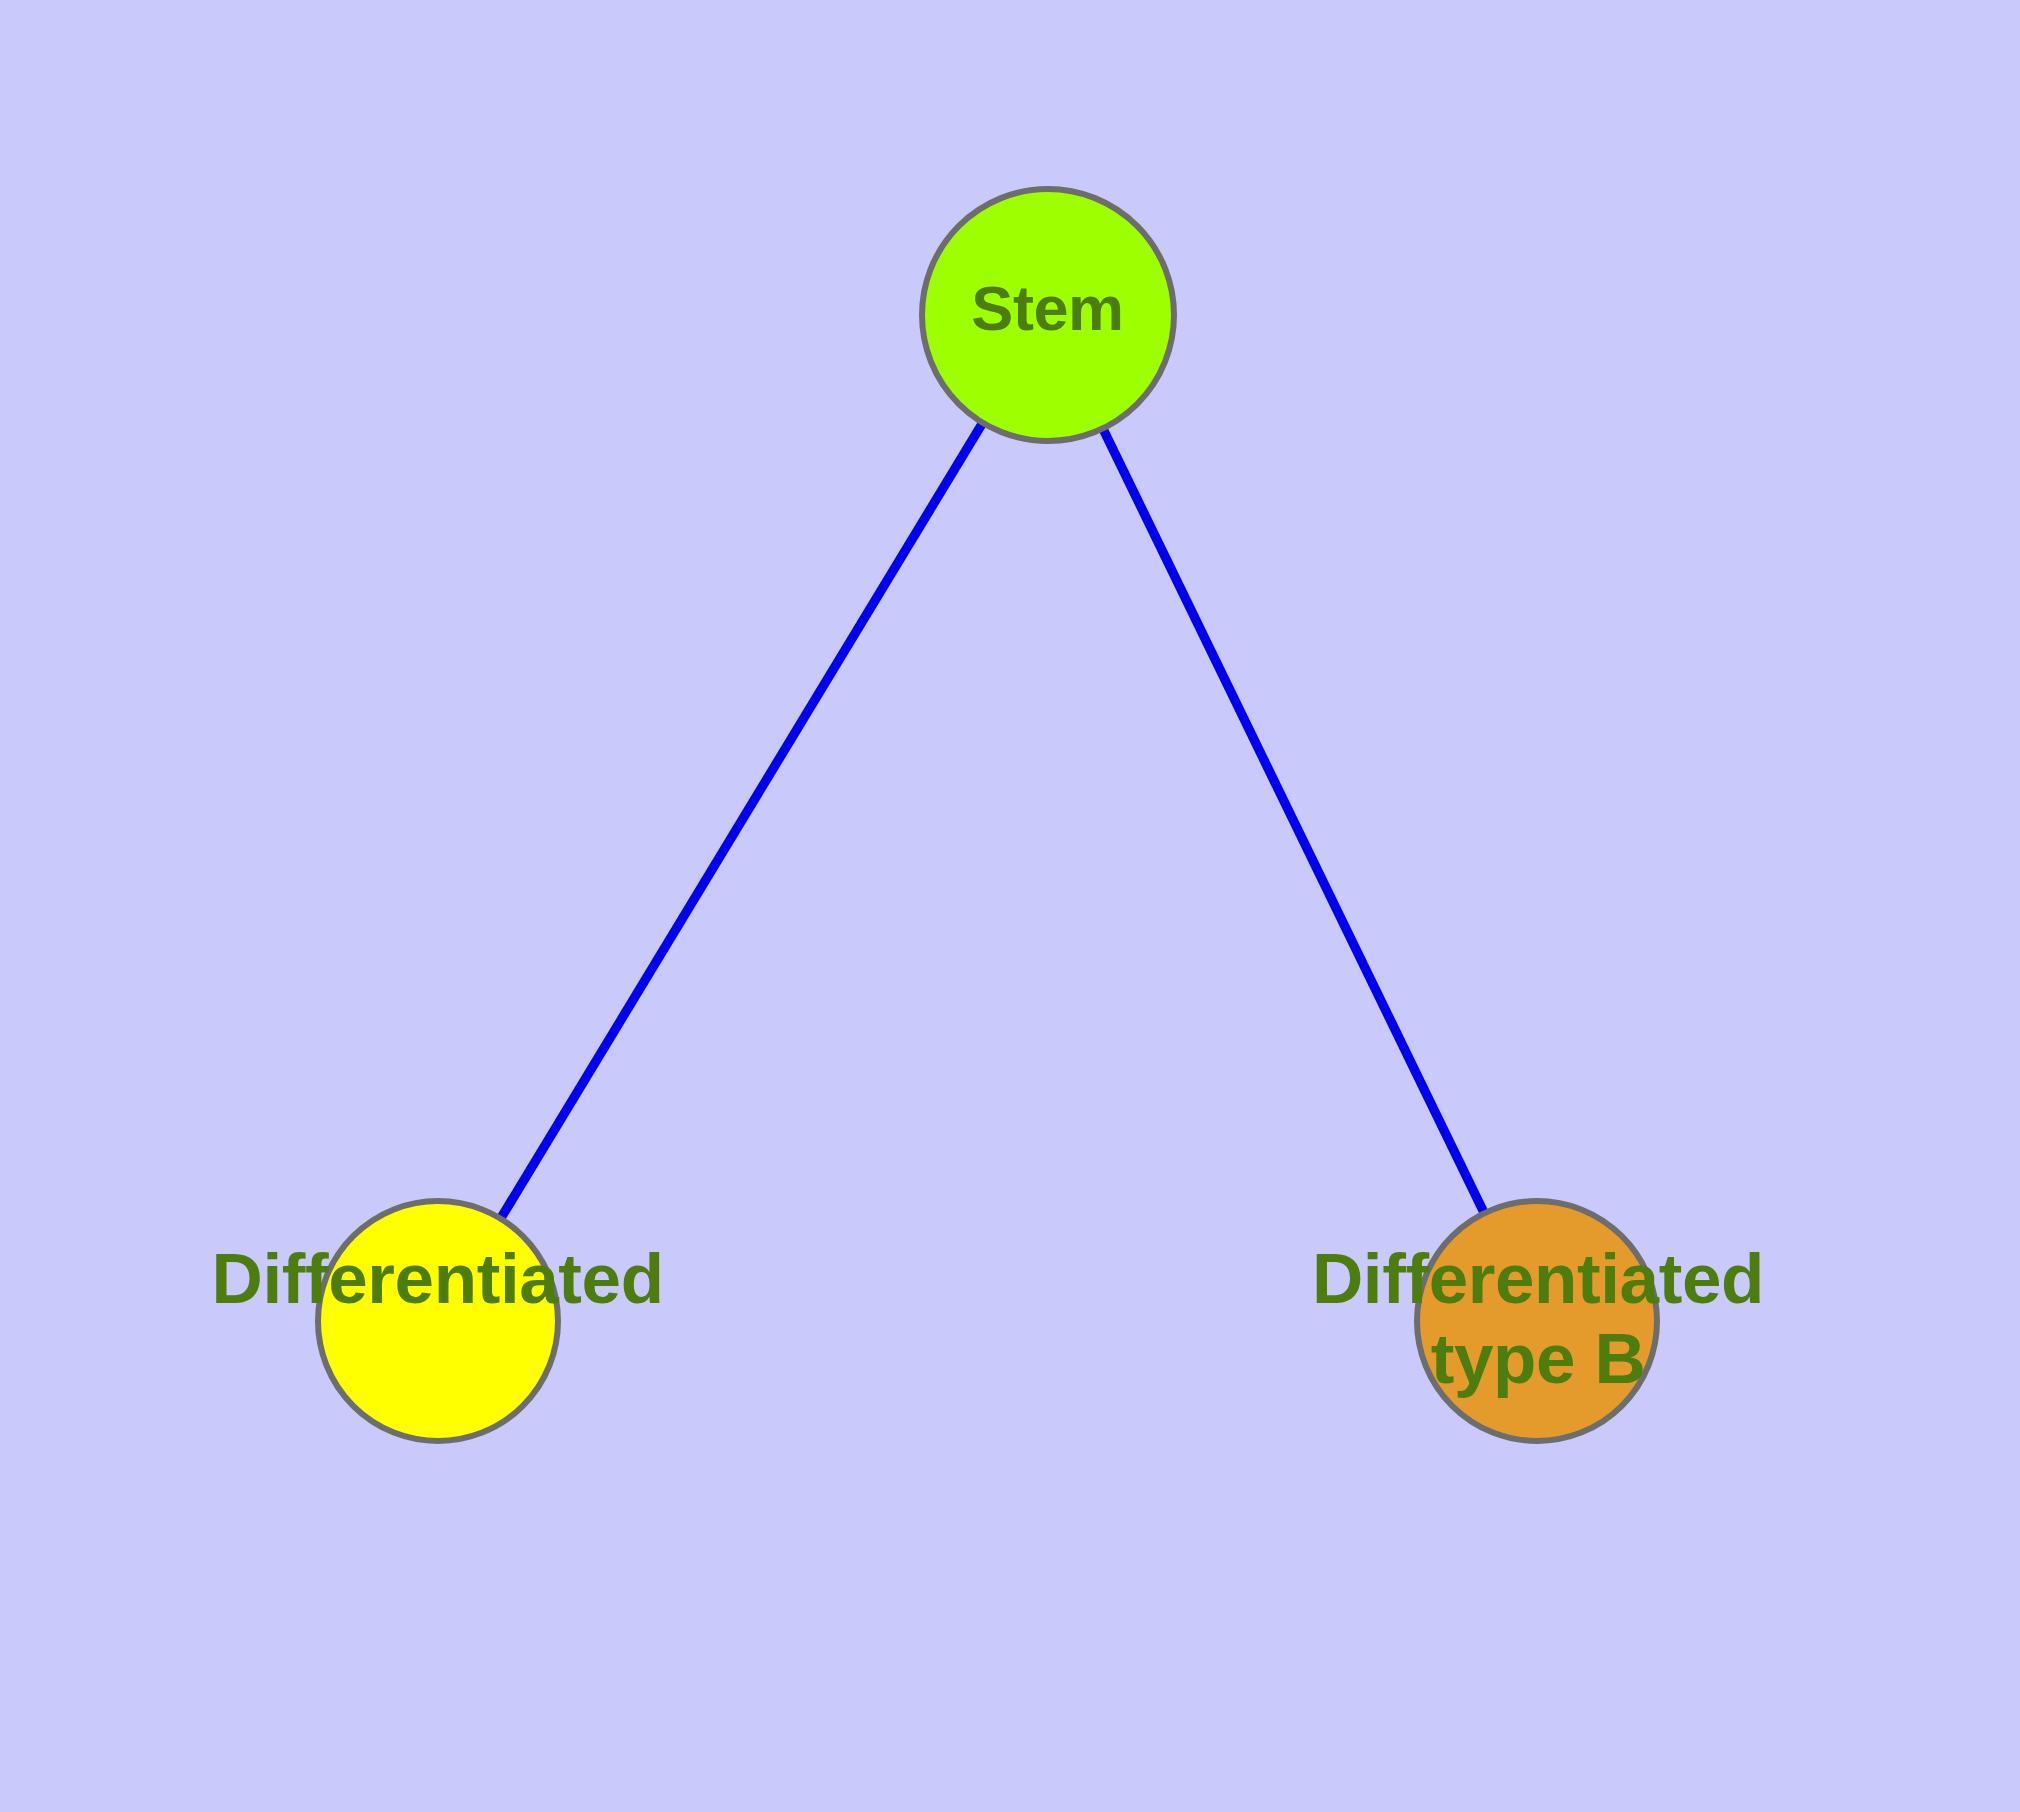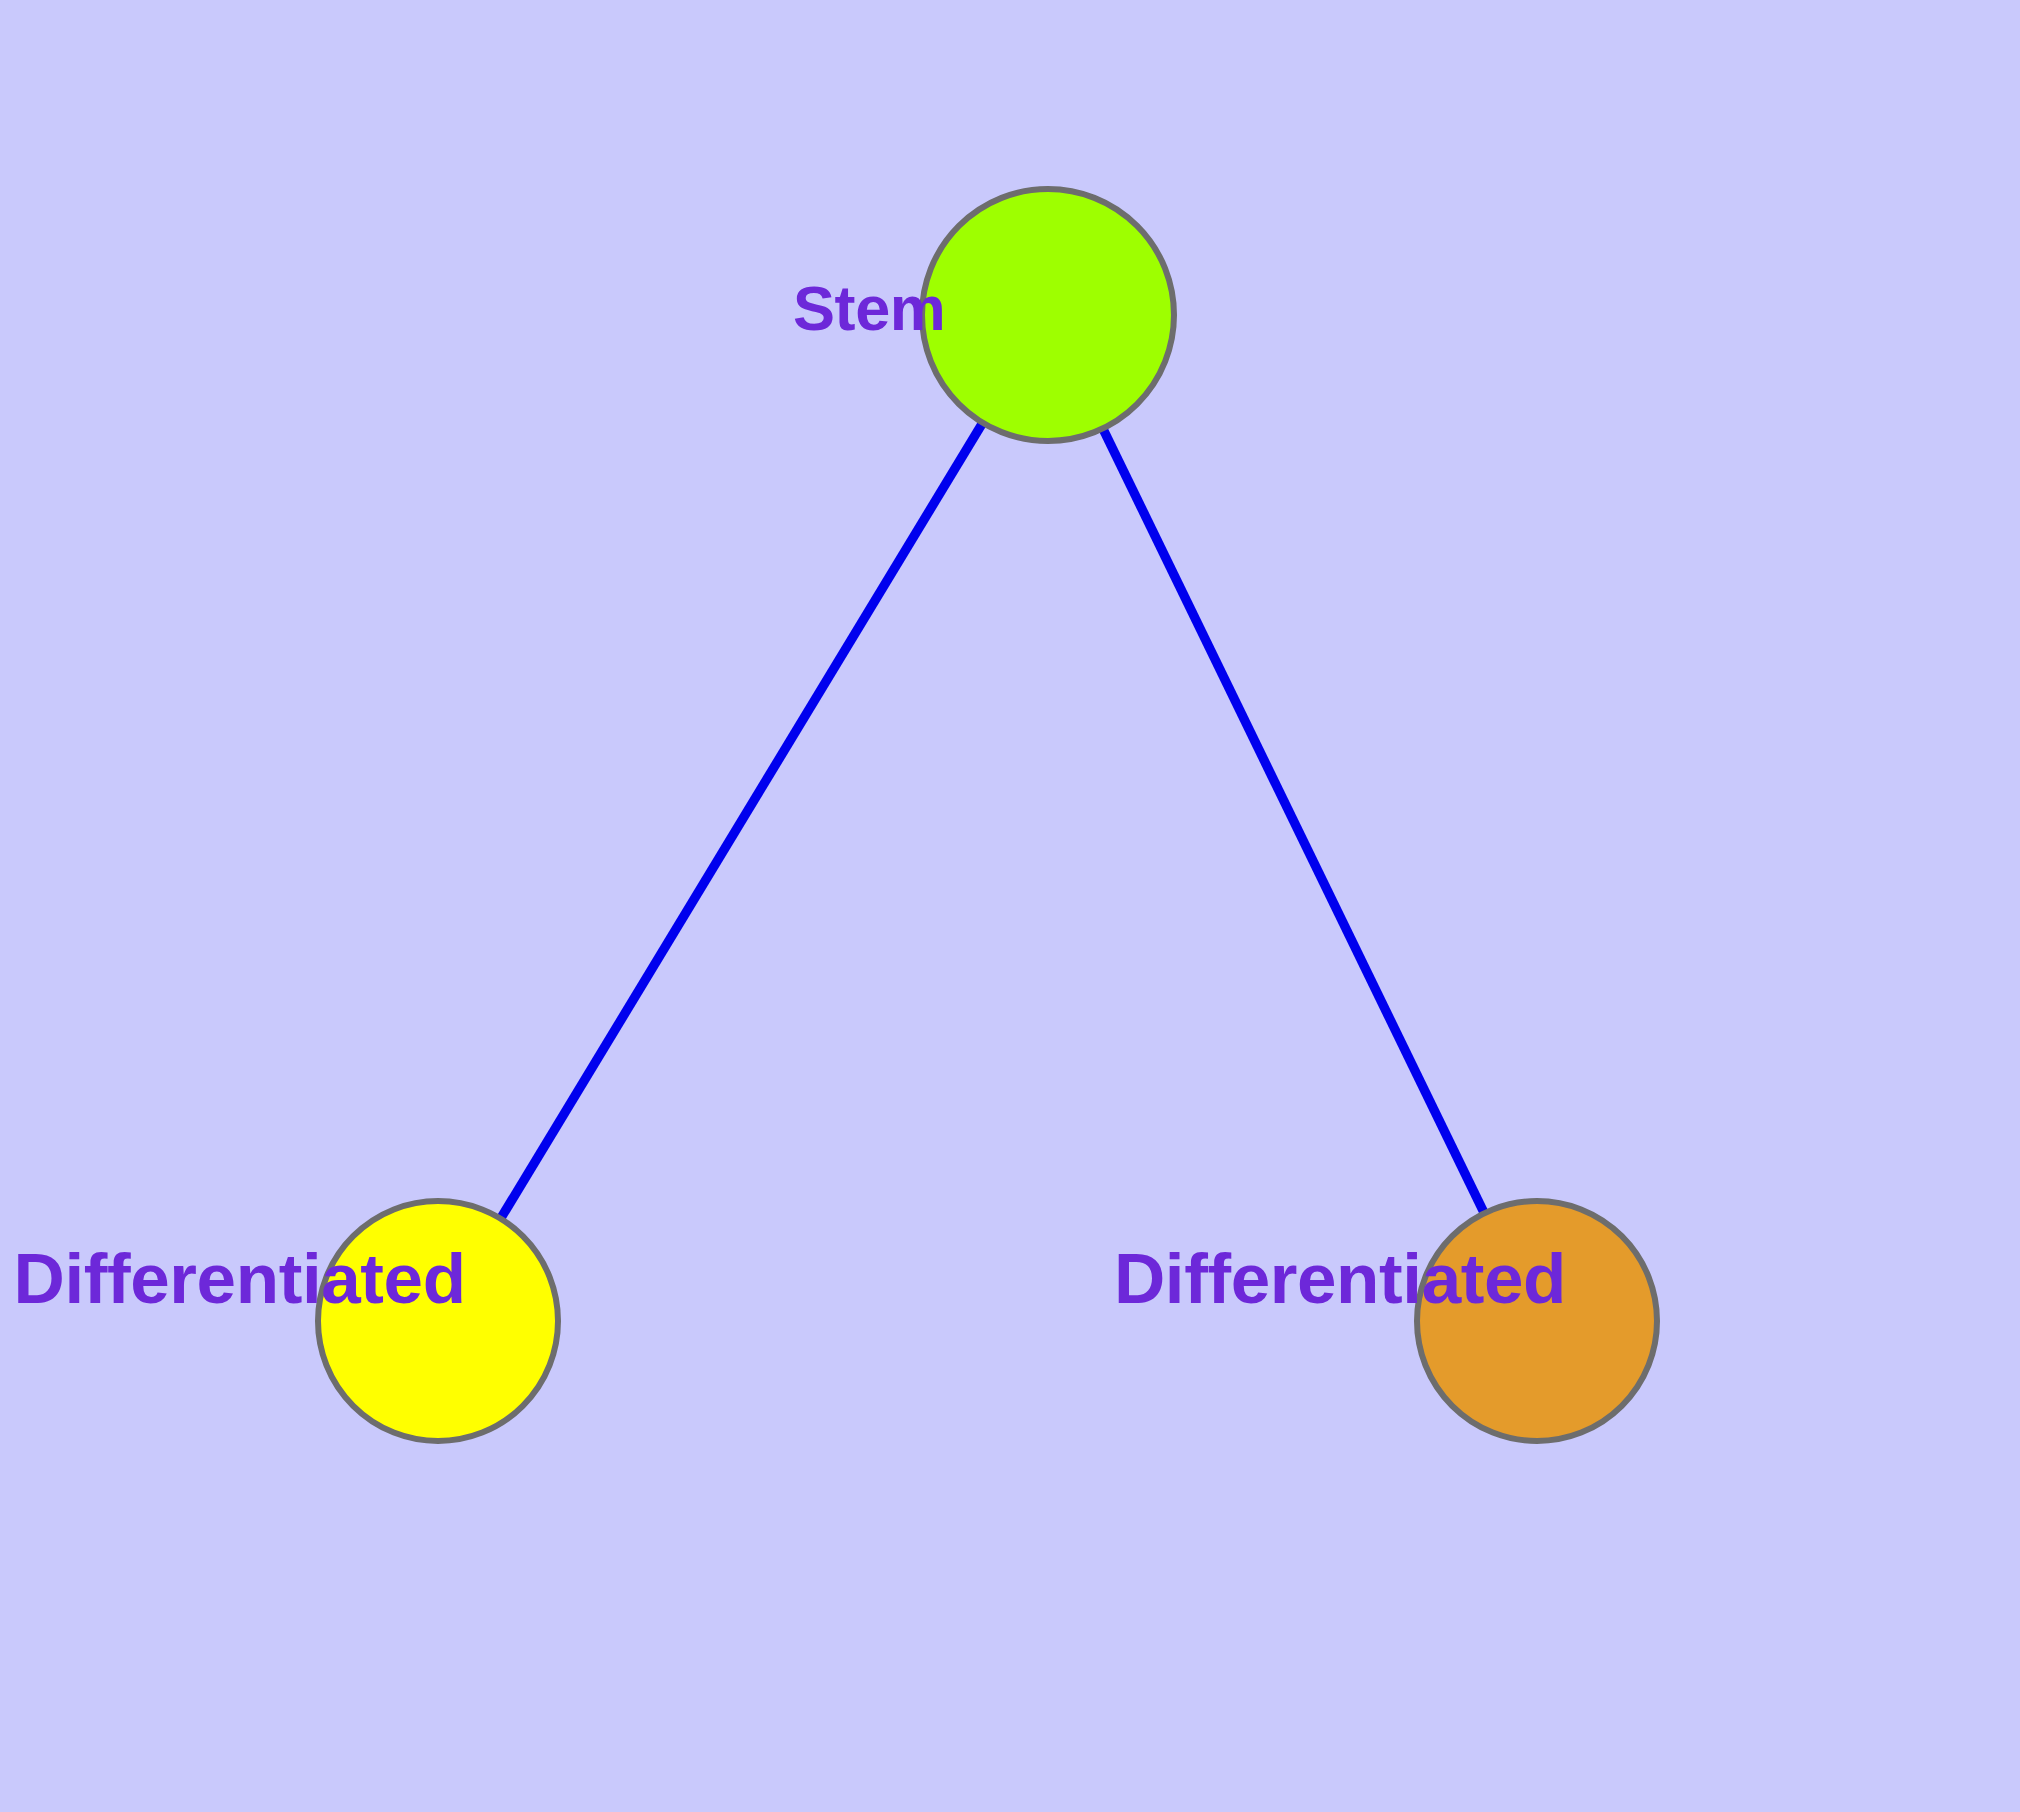--- a/index.html
+++ b/index.html
@@ -26,22 +26,23 @@
     height: 1812px;
   }
   .node {
     position: absolute;
     border-radius: 50%;
     box-sizing: border-box;
     border: 6px solid #6d6d6d;
   }
   .node-label {
     position: absolute;
+    text-align: center;
     font-weight: bold;
-    color: #6d28d9;
+    color: #4d7c0f;
     white-space: nowrap;
     line-height: 1.12;
     letter-spacing: -0.4px;
     pointer-events: none;
   }
   #node-stem {
     left: 919px;
     top: 186px;
     width: 259px;
     height: 259px;
@@ -99,16 +100,17 @@
   <div class="node-label" id="label-stem">
     <span>Stem</span>
   </div>
 
   <div class="node-label" id="label-diff-a">
     <div>Differentiated</div>
   </div>
 
   <div class="node-label" id="label-diff-b">
     <div>Differentiated</div>
+    <div>type B</div>
   </div>
 
 </div>
 
 
 </body></html>

